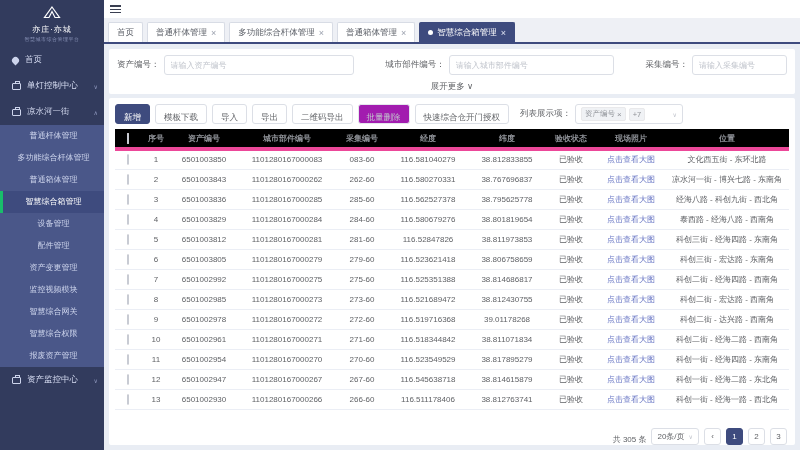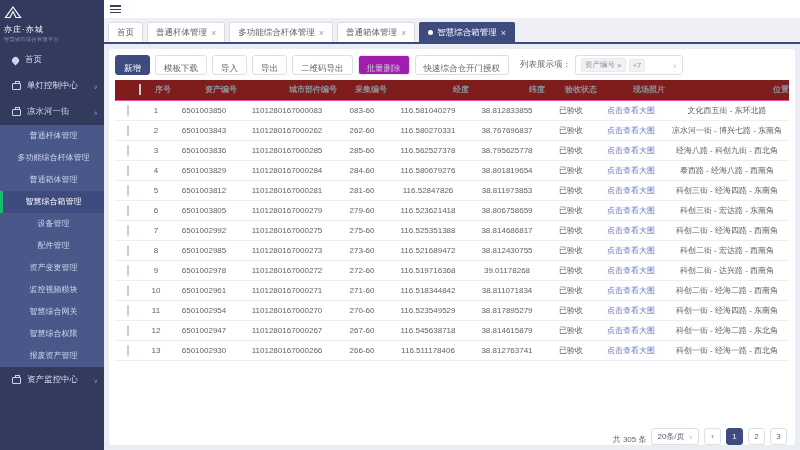--- a/index.html
+++ b/index.html
@@ -3,21 +3,21 @@
 <meta charset="utf-8">
 <style>
   * { margin:0; padding:0; box-sizing:border-box; }
   html,body { width:800px; height:450px; overflow:hidden;
     font-family:"Liberation Sans","DejaVu Sans",sans-serif; background:#e9edf4; }
   .app { display:flex; width:800px; height:450px; }
 
   
   .sidebar { width:104px; background:#323b5d; color:#cdd4ec; flex-shrink:0;
     display:flex; flex-direction:column; font-size:8.5px; }
-  .logo { padding:6px 4px 5px; text-align:left; }
+  .logo { padding:6px 4px 5px; text-align:center; }
   .logo-mark { width:18px; height:14px; margin:0 auto 2px; }
   .logo-title { color:#fff; font-size:8px; letter-spacing:1px; }
   .logo-sub { color:#8e97bd; font-size:5px; letter-spacing:.5px; margin-top:1px; }
   .nav { flex:1; display:flex; flex-direction:column; }
   .nav-item { height:26px; display:flex; align-items:center; padding:0 6px 0 12px;
     cursor:pointer; color:#d6dcf2; }
   .nav-item .lbl { flex:1; white-space:nowrap; overflow:hidden; }
   .nav-chevron { font-size:6px; color:#8e97bd; margin-left:2px; }
   .icon-pin { width:7px; height:7px; border-radius:50% 50% 50% 0; background:#cdd4ec;
     transform:rotate(-45deg); margin-right:6px; flex-shrink:0; }
@@ -72,22 +72,22 @@
   .display-group { display:flex; align-items:center; margin-left:6px; gap:4px; }
   .display-label { font-size:8.5px; color:#606266; white-space:nowrap; }
   .display-select { height:20px; min-width:108px; border:1px solid #dcdfe6; border-radius:3px;
     display:flex; align-items:center; gap:3px; padding:0 5px; cursor:pointer; }
   .chip { background:#f0f2f5; border:1px solid #e9e9eb; border-radius:2px; font-size:7.5px;
     color:#909399; padding:1px 3px; display:flex; align-items:center; gap:2px; }
   .chip .x { cursor:pointer; font-size:8px; }
   .sel-chevron { margin-left:auto; font-size:6px; color:#c0c4cc; }
 
   table { width:100%; border-collapse:collapse; table-layout:fixed; font-size:8px; }
-  thead th { background:#7f1d1d; color:#909399; font-weight:bold; height:20px;
-    border-bottom:1px solid #ec4899; text-align:right; white-space:nowrap; overflow:hidden; }
+  thead th { background:#000000; color:#909399; font-weight:bold; height:20px;
+    border-bottom:4px solid #ec4899; text-align:center; white-space:nowrap; overflow:hidden; }
   tbody td { height:20px; border-bottom:1px solid #ebeef5; color:#606266;
     text-align:center; white-space:nowrap; overflow:hidden; }
   .cb { width:9px; height:9px; border:1px solid #c8cbd3; border-radius:1px;
     margin:0 auto; cursor:pointer; background:#fff; }
   .link { color:#6573c3; cursor:pointer; }
   .col-checkbox{width:26px}.col-seq{width:30px}.col-asset{width:66px}.col-city{width:100px}
   .col-collect{width:50px}.col-lng{width:82px}.col-lat{width:76px}.col-status{width:52px}
   .col-photo{width:68px}.col-loc{width:auto}
 
   
@@ -172,20 +172,39 @@
         </div>
         <div class="tab active">
           <span class="dot"></span>
           <span>智慧综合箱管理</span>
           <span class="close">×</span>
         </div>
       </div>
 
     <div class="content">
 
+      <div class="panel filter-panel">
+        <div class="filter-row">
+          <div class="fgroup">
+            <span class="flabel">资产编号：</span>
+            <input class="finput fi-1" placeholder="请输入资产编号" style="">
+          </div>
+          <div class="fgroup">
+            <span class="flabel">城市部件编号：</span>
+            <input class="finput fi-2" placeholder="请输入城市部件编号" style="">
+          </div>
+          <div class="fgroup">
+            <span class="flabel">采集编号：</span>
+            <input class="finput fi-3" placeholder="请输入采集编号" style="">
+          </div>
+        </div>
+        <div class="more-row">
+          <span class="more-link">展开更多 ∨</span>
+        </div>
+      </div>
 
       <div class="panel table-panel">
         <div class="toolbar">
           <span id="toolbar-buttons" style="display:flex;gap:5px;">
               <button class="btn primary">新增</button>
               <button class="btn">模板下载</button>
               <button class="btn">导入</button>
               <button class="btn">导出</button>
               <button class="btn">二维码导出</button>
               <button class="btn disabled">批量删除</button>

